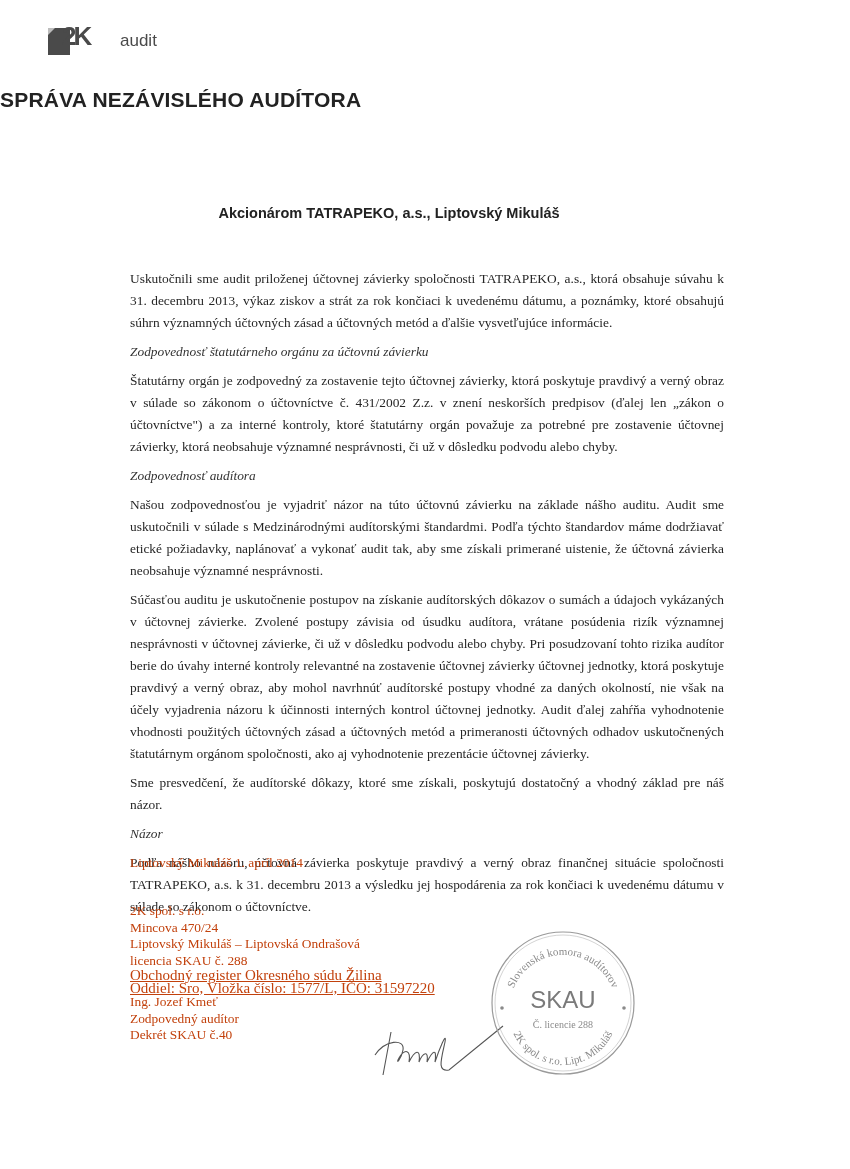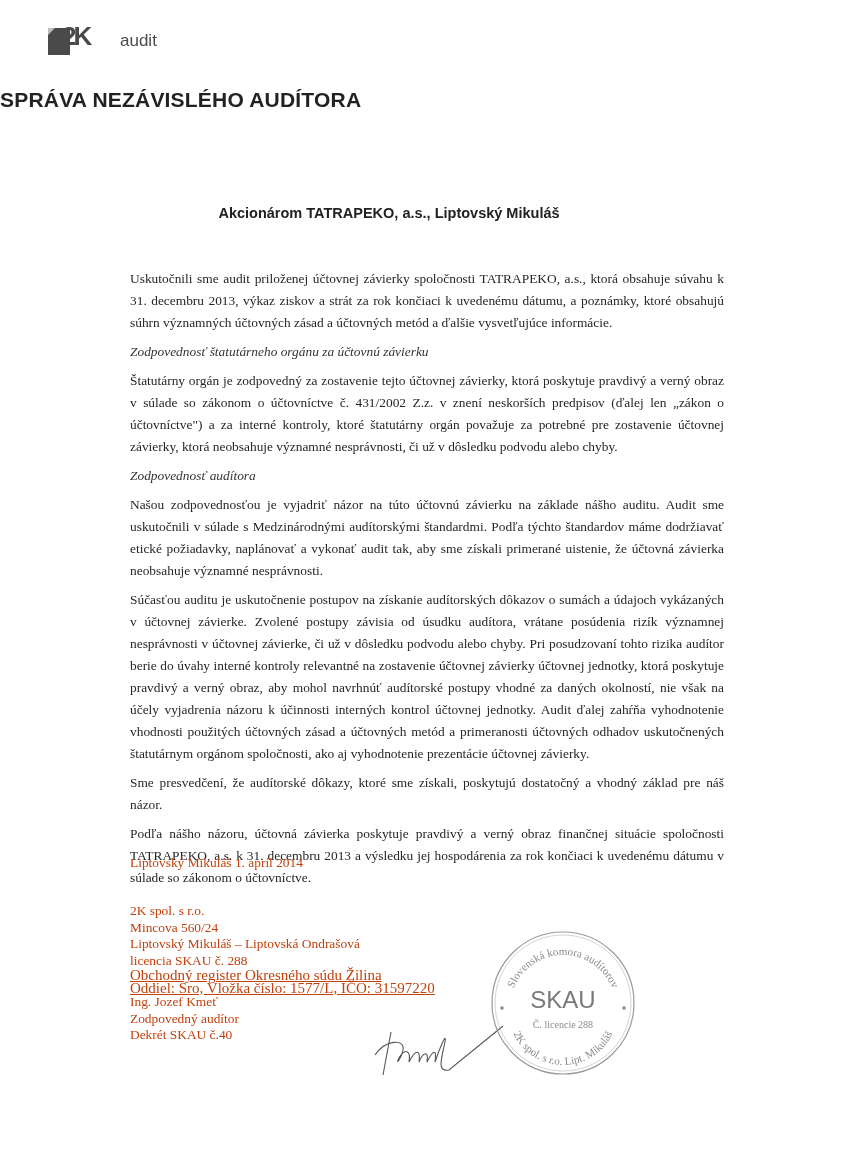--- a/index.html
+++ b/index.html
@@ -46,28 +46,29 @@
   <div class="addressee">Akcionárom TATRAPEKO, a.s., Liptovský Mikuláš</div>
 
   <div class="body">
     <p>Uskutočnili sme audit priloženej účtovnej závierky spoločnosti TATRAPEKO, a.s., ktorá obsahuje súvahu k 31. decembru 2013, výkaz ziskov a strát za rok končiaci k uvedenému dátumu, a poznámky, ktoré obsahujú súhrn významných účtovných zásad a účtovných metód a ďalšie vysvetľujúce informácie.</p>
     <div class="h">Zodpovednosť štatutárneho orgánu za účtovnú závierku</div>
     <p>Štatutárny orgán je zodpovedný za zostavenie tejto účtovnej závierky, ktorá poskytuje pravdivý a verný obraz v súlade so zákonom o účtovníctve č. 431/2002 Z.z. v znení neskorších predpisov (ďalej len „zákon o účtovníctve") a za interné kontroly, ktoré štatutárny orgán považuje za potrebné pre zostavenie účtovnej závierky, ktorá neobsahuje významné nesprávnosti, či už v dôsledku podvodu alebo chyby.</p>
     <div class="h">Zodpovednosť audítora</div>
     <p>Našou zodpovednosťou je vyjadriť názor na túto účtovnú závierku na základe nášho auditu. Audit sme uskutočnili v súlade s Medzinárodnými audítorskými štandardmi. Podľa týchto štandardov máme dodržiavať etické požiadavky, naplánovať a vykonať audit tak, aby sme získali primerané uistenie, že účtovná závierka neobsahuje významné nesprávnosti.</p>
     <p>Súčasťou auditu je uskutočnenie postupov na získanie audítorských dôkazov o sumách a údajoch vykázaných v účtovnej závierke. Zvolené postupy závisia od úsudku audítora, vrátane posúdenia rizík významnej nesprávnosti v účtovnej závierke, či už v dôsledku podvodu alebo chyby. Pri posudzovaní tohto rizika audítor berie do úvahy interné kontroly relevantné na zostavenie účtovnej závierky účtovnej jednotky, ktorá poskytuje pravdivý a verný obraz, aby mohol navrhnúť audítorské postupy vhodné za daných okolností, nie však na účely vyjadrenia názoru k účinnosti interných kontrol účtovnej jednotky. Audit ďalej zahŕňa vyhodnotenie vhodnosti použitých účtovných zásad a účtovných metód a primeranosti účtovných odhadov uskutočnených štatutárnym orgánom spoločnosti, ako aj vyhodnotenie prezentácie účtovnej závierky.</p>
     <p>Sme presvedčení, že audítorské dôkazy, ktoré sme získali, poskytujú dostatočný a vhodný základ pre náš názor.</p>
+    <div class="h">Názor</div>
     <p>Podľa nášho názoru, účtovná závierka poskytuje pravdivý a verný obraz finančnej situácie spoločnosti TATRAPEKO, a.s. k 31. decembru 2013 a výsledku jej hospodárenia za rok končiaci k uvedenému dátumu v súlade so zákonom o účtovníctve.</p>
   </div>
 
   <div class="place-date">Liptovský Mikuláš 1. apríl 2014</div>
 
   <div class="firm">
     <div>2K spol. s r.o.</div>
-    <div>Mincova 560/24</div>
+    <div>Mincova 470/24</div>
     <div>Liptovský Mikuláš – Liptovská Ondrašová</div>
     <div>licencia SKAU č. 288</div>
     <div class="small">Obchodný register Okresného súdu Žilina</div>
     <div class="small">Oddiel: Sro, Vložka číslo: 1577/L, IČO: 31597220</div>
     <div>Ing. Jozef Kmeť</div>
     <div>Zodpovedný audítor</div>
     <div>Dekrét SKAU č.40</div>
   </div>
 
   <svg class="signature" viewBox="0 0 140 60">

